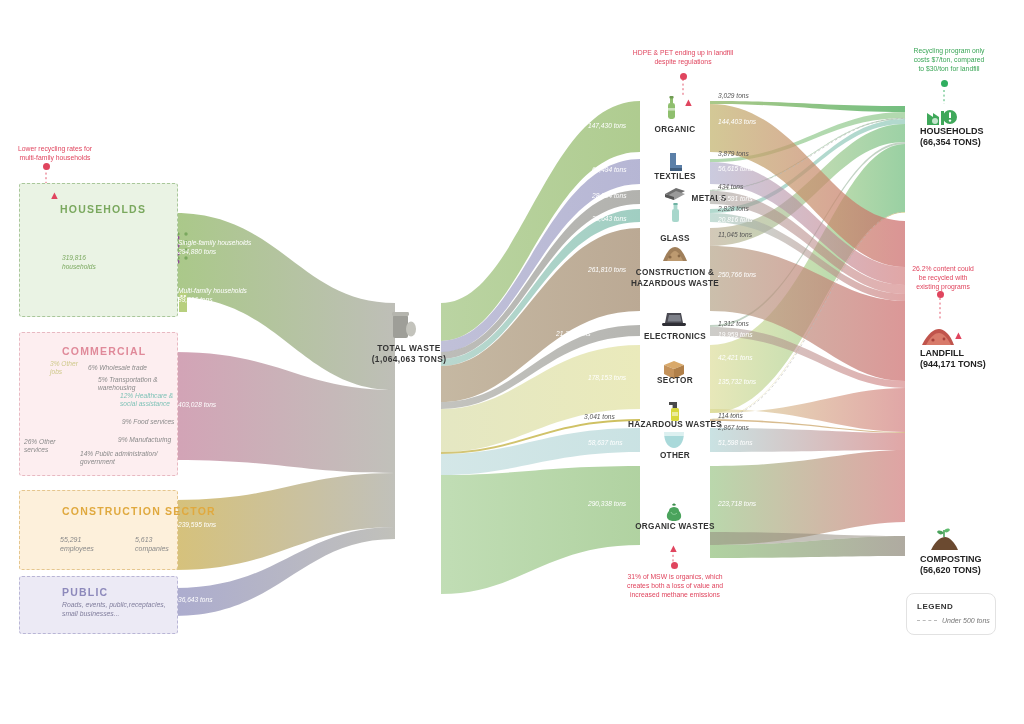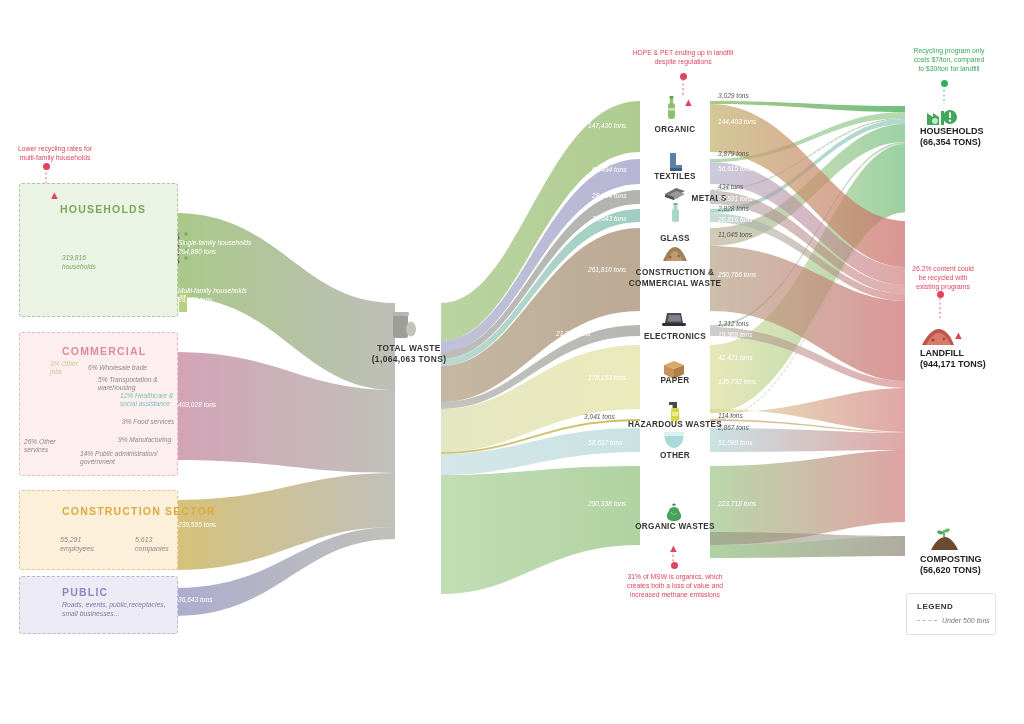--- a/index.html
+++ b/index.html
@@ -495,23 +495,23 @@
   <div class="flab inside" style="left:178px;top:596px;">36,643 tons</div>
 
   <div class="abs ttl" style="left:366px;top:343px;width:86px;text-align:center;font-size:8.4px;color:#333;">TOTAL WASTE</div>
   <div class="abs ttl" style="left:358px;top:354px;width:102px;text-align:center;font-size:8.4px;color:#333;">(1,064,063 TONS)</div>
 
   <div class="cat" style="left:630px;top:125px;width:90px;">ORGANIC</div>
   <div class="cat" style="left:630px;top:172px;width:90px;">TEXTILES</div>
   <div class="cat" style="left:664px;top:194px;width:90px;">METALS</div>
   <div class="cat" style="left:630px;top:234px;width:90px;">GLASS</div>
   <div class="cat" style="left:620px;top:268px;width:110px;">CONSTRUCTION &amp;</div>
-  <div class="cat" style="left:620px;top:279px;width:110px;">COMMERCIAL WASTE</div>
+  <div class="cat" style="left:620px;top:279px;width:110px;">HAZARDOUS WASTE</div>
   <div class="cat" style="left:630px;top:332px;width:90px;">ELECTRONICS</div>
-  <div class="cat" style="left:630px;top:376px;width:90px;">PAPER</div>
+  <div class="cat" style="left:630px;top:376px;width:90px;">SECTOR</div>
   <div class="cat" style="left:620px;top:420px;width:110px;">HAZARDOUS WASTES</div>
   <div class="cat" style="left:630px;top:451px;width:90px;">OTHER</div>
   <div class="cat" style="left:620px;top:522px;width:110px;">ORGANIC WASTES</div>
 
   <div class="flab inside" style="left:588px;top:122px;">147,430 tons</div>
   <div class="flab inside" style="left:592px;top:166px;">60,494 tons</div>
   <div class="flab inside" style="left:592px;top:192px;">28,024 tons</div>
   <div class="flab inside" style="left:592px;top:215px;">23,643 tons</div>
   <div class="flab inside" style="left:588px;top:266px;">261,810 tons</div>
   <div class="flab inside" style="left:556px;top:330px;">21,271 tons</div>
@@ -568,21 +568,21 @@
   <div class="warn" style="left:953px;top:330px;">▲</div>
 
   <div class="note red" style="left:605px;top:572px;width:140px;">31% of MSW is organics, which</div>
   <div class="note red" style="left:605px;top:581px;width:140px;">creates both a loss of value and</div>
   <div class="note red" style="left:605px;top:590px;width:140px;">increased methane emissions</div>
   <div class="dot red" style="left:671px;top:562px;"></div>
   <div class="warn" style="left:668px;top:543px;">▲</div>
 
   <div class="warn" style="left:683px;top:97px;">▲</div>
 
-  <div class="legend" style="left:906px;top:593px;width:88px;height:40px;">
+  <div class="legend" style="left:906px;top:593px;width:88px;height:40px;border-radius:8px;">
     <div class="lt" style="margin:8px 0 0 10px;">LEGEND</div>
     <div style="display:flex;align-items:center;margin:6px 0 0 10px;gap:5px;">
       <span style="display:inline-block;width:20px;border-top:1px dashed #b9b9b9;"></span>
       <span class="li">Under 500 tons</span>
     </div>
   </div>
 
 </div>
 
 </body></html>

